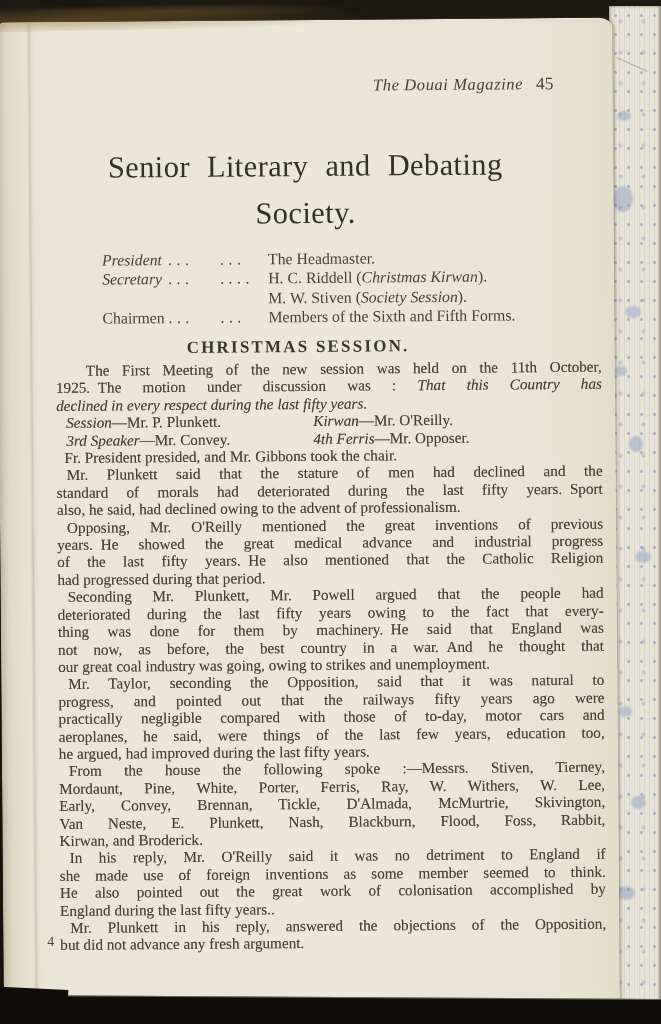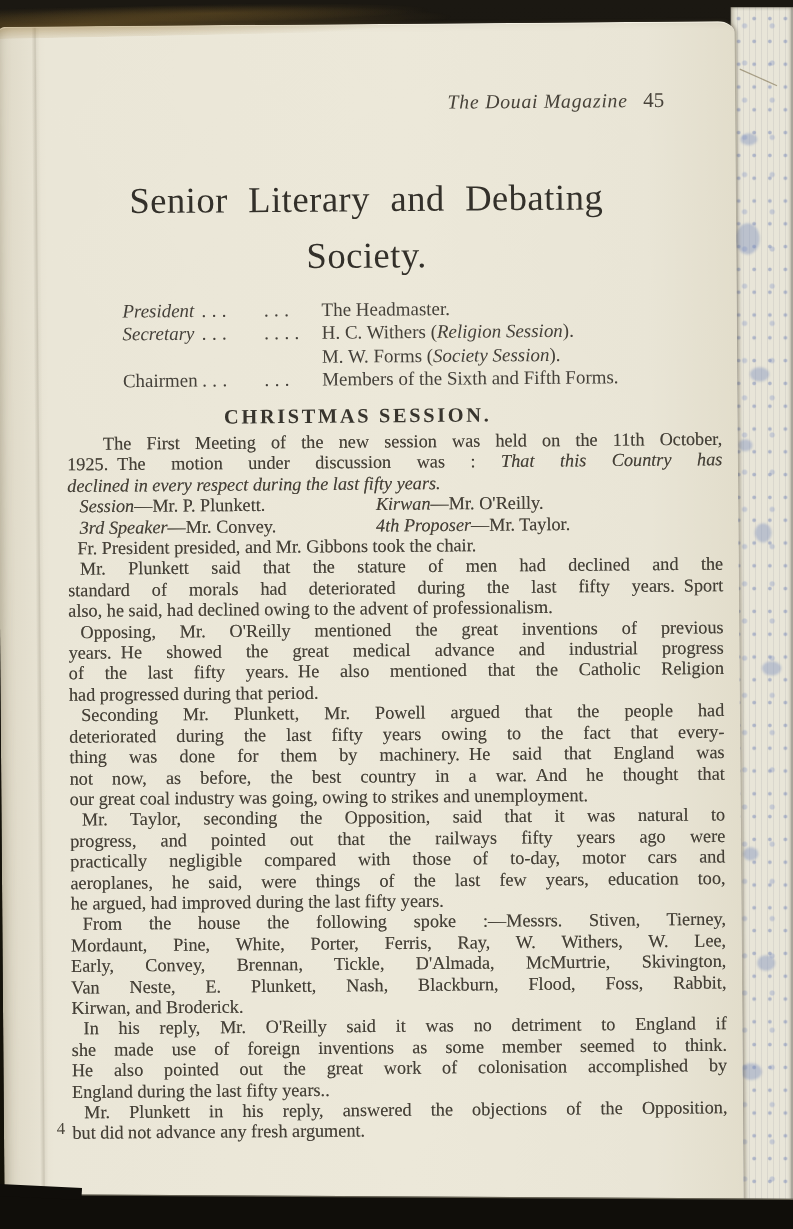--- a/index.html
+++ b/index.html
@@ -105,27 +105,27 @@
         <div class="off-row">
           <span class="it">President</span>
           <span class="off-dots">...</span>
           <span class="off-dots">...</span>
           <span><span>The Headmaster.</span></span>
         </div>
         <div class="off-row">
           <span class="it">Secretary</span>
           <span class="off-dots">...</span>
           <span class="off-dots">....</span>
-          <span><span>H. C. Withers (</span><span class="it">Religion Session</span><span>).</span></span>
+          <span><span>H. C. Riddell (</span><span class="it">Christmas Kirwan</span><span>).</span></span>
         </div>
         <div class="off-row">
           <span class="it"></span>
           <span class="off-dots"></span>
           <span class="off-dots"></span>
-          <span><span>M. W. Forms (</span><span class="it">Society Session</span><span>).</span></span>
+          <span><span>M. W. Stiven (</span><span class="it">Society Session</span><span>).</span></span>
         </div>
         <div class="off-row">
           <span class="">Chairmen</span>
           <span class="off-dots">...</span>
           <span class="off-dots">...</span>
           <span><span>Members of the Sixth and Fifth Forms.</span></span>
         </div>
       </div>
 
     <div class="section-heading">CHRISTMAS SESSION.</div>
@@ -136,21 +136,21 @@
           <div class="jline"><span>1925. The motion under discussion was : </span><span class="it">That this Country has</span></div>
           <div class="jline last"><span class="it">declined in every respect during the last fifty years.</span></div>
         </div>
         <div class="speakers">
           <div class="sp-row">
             <span class="sp-left"><span class="it">Session</span><span>—Mr. P. Plunkett.</span></span>
             <span class="sp-right"><span class="it">Kirwan</span><span>—Mr. O'Reilly.</span></span>
           </div>
           <div class="sp-row">
             <span class="sp-left"><span class="it">3rd Speaker</span><span>—Mr. Convey.</span></span>
-            <span class="sp-right"><span class="it">4th Proposer</span><span>—Mr. Taylor.</span></span>
+            <span class="sp-right"><span class="it">4th Ferris</span><span>—Mr. Opposer.</span></span>
           </div>
         </div>
         <div class="para">
           <div class="jline last" style="padding-left: 8px;"><span>Fr. President presided, and Mr. Gibbons took the chair.</span></div>
         </div>
         <div class="para">
           <div class="jline" style="padding-left: 10px;"><span>Mr. Plunkett said that the stature of men had declined and the</span></div>
           <div class="jline"><span>standard of morals had deteriorated during the last fifty years. Sport</span></div>
           <div class="jline last"><span>also, he said, had declined owing to the advent of professionalism.</span></div>
         </div>

